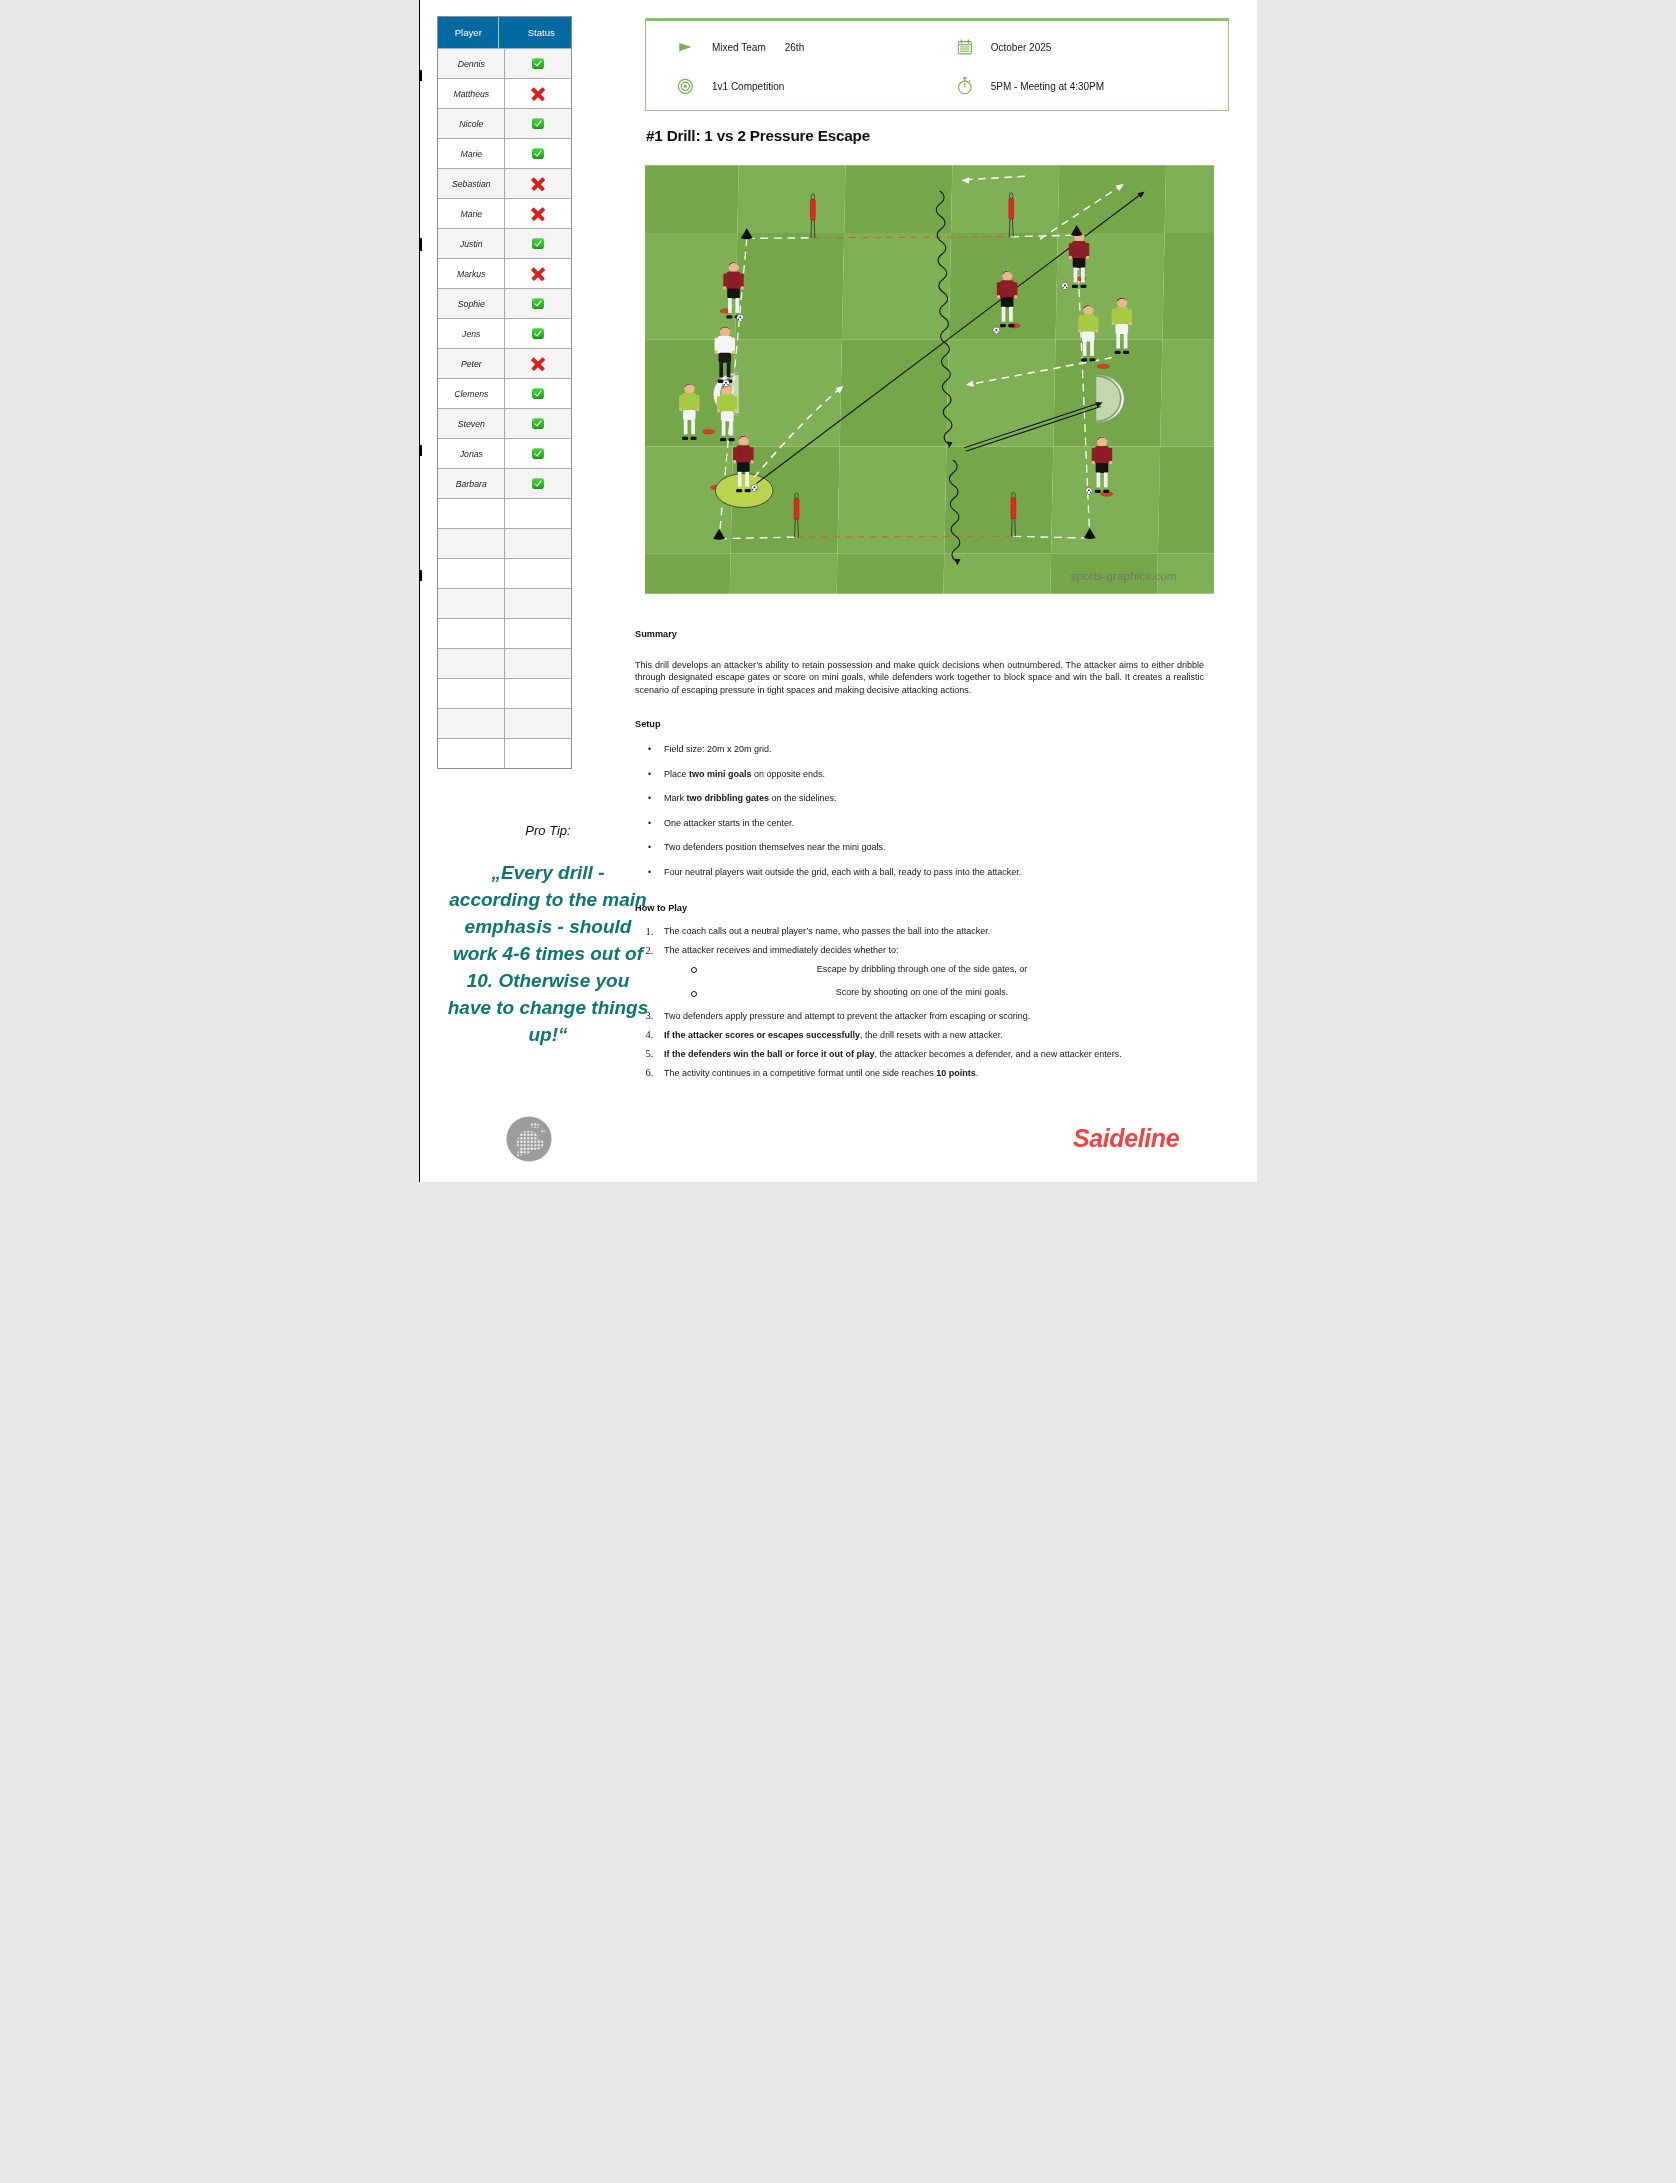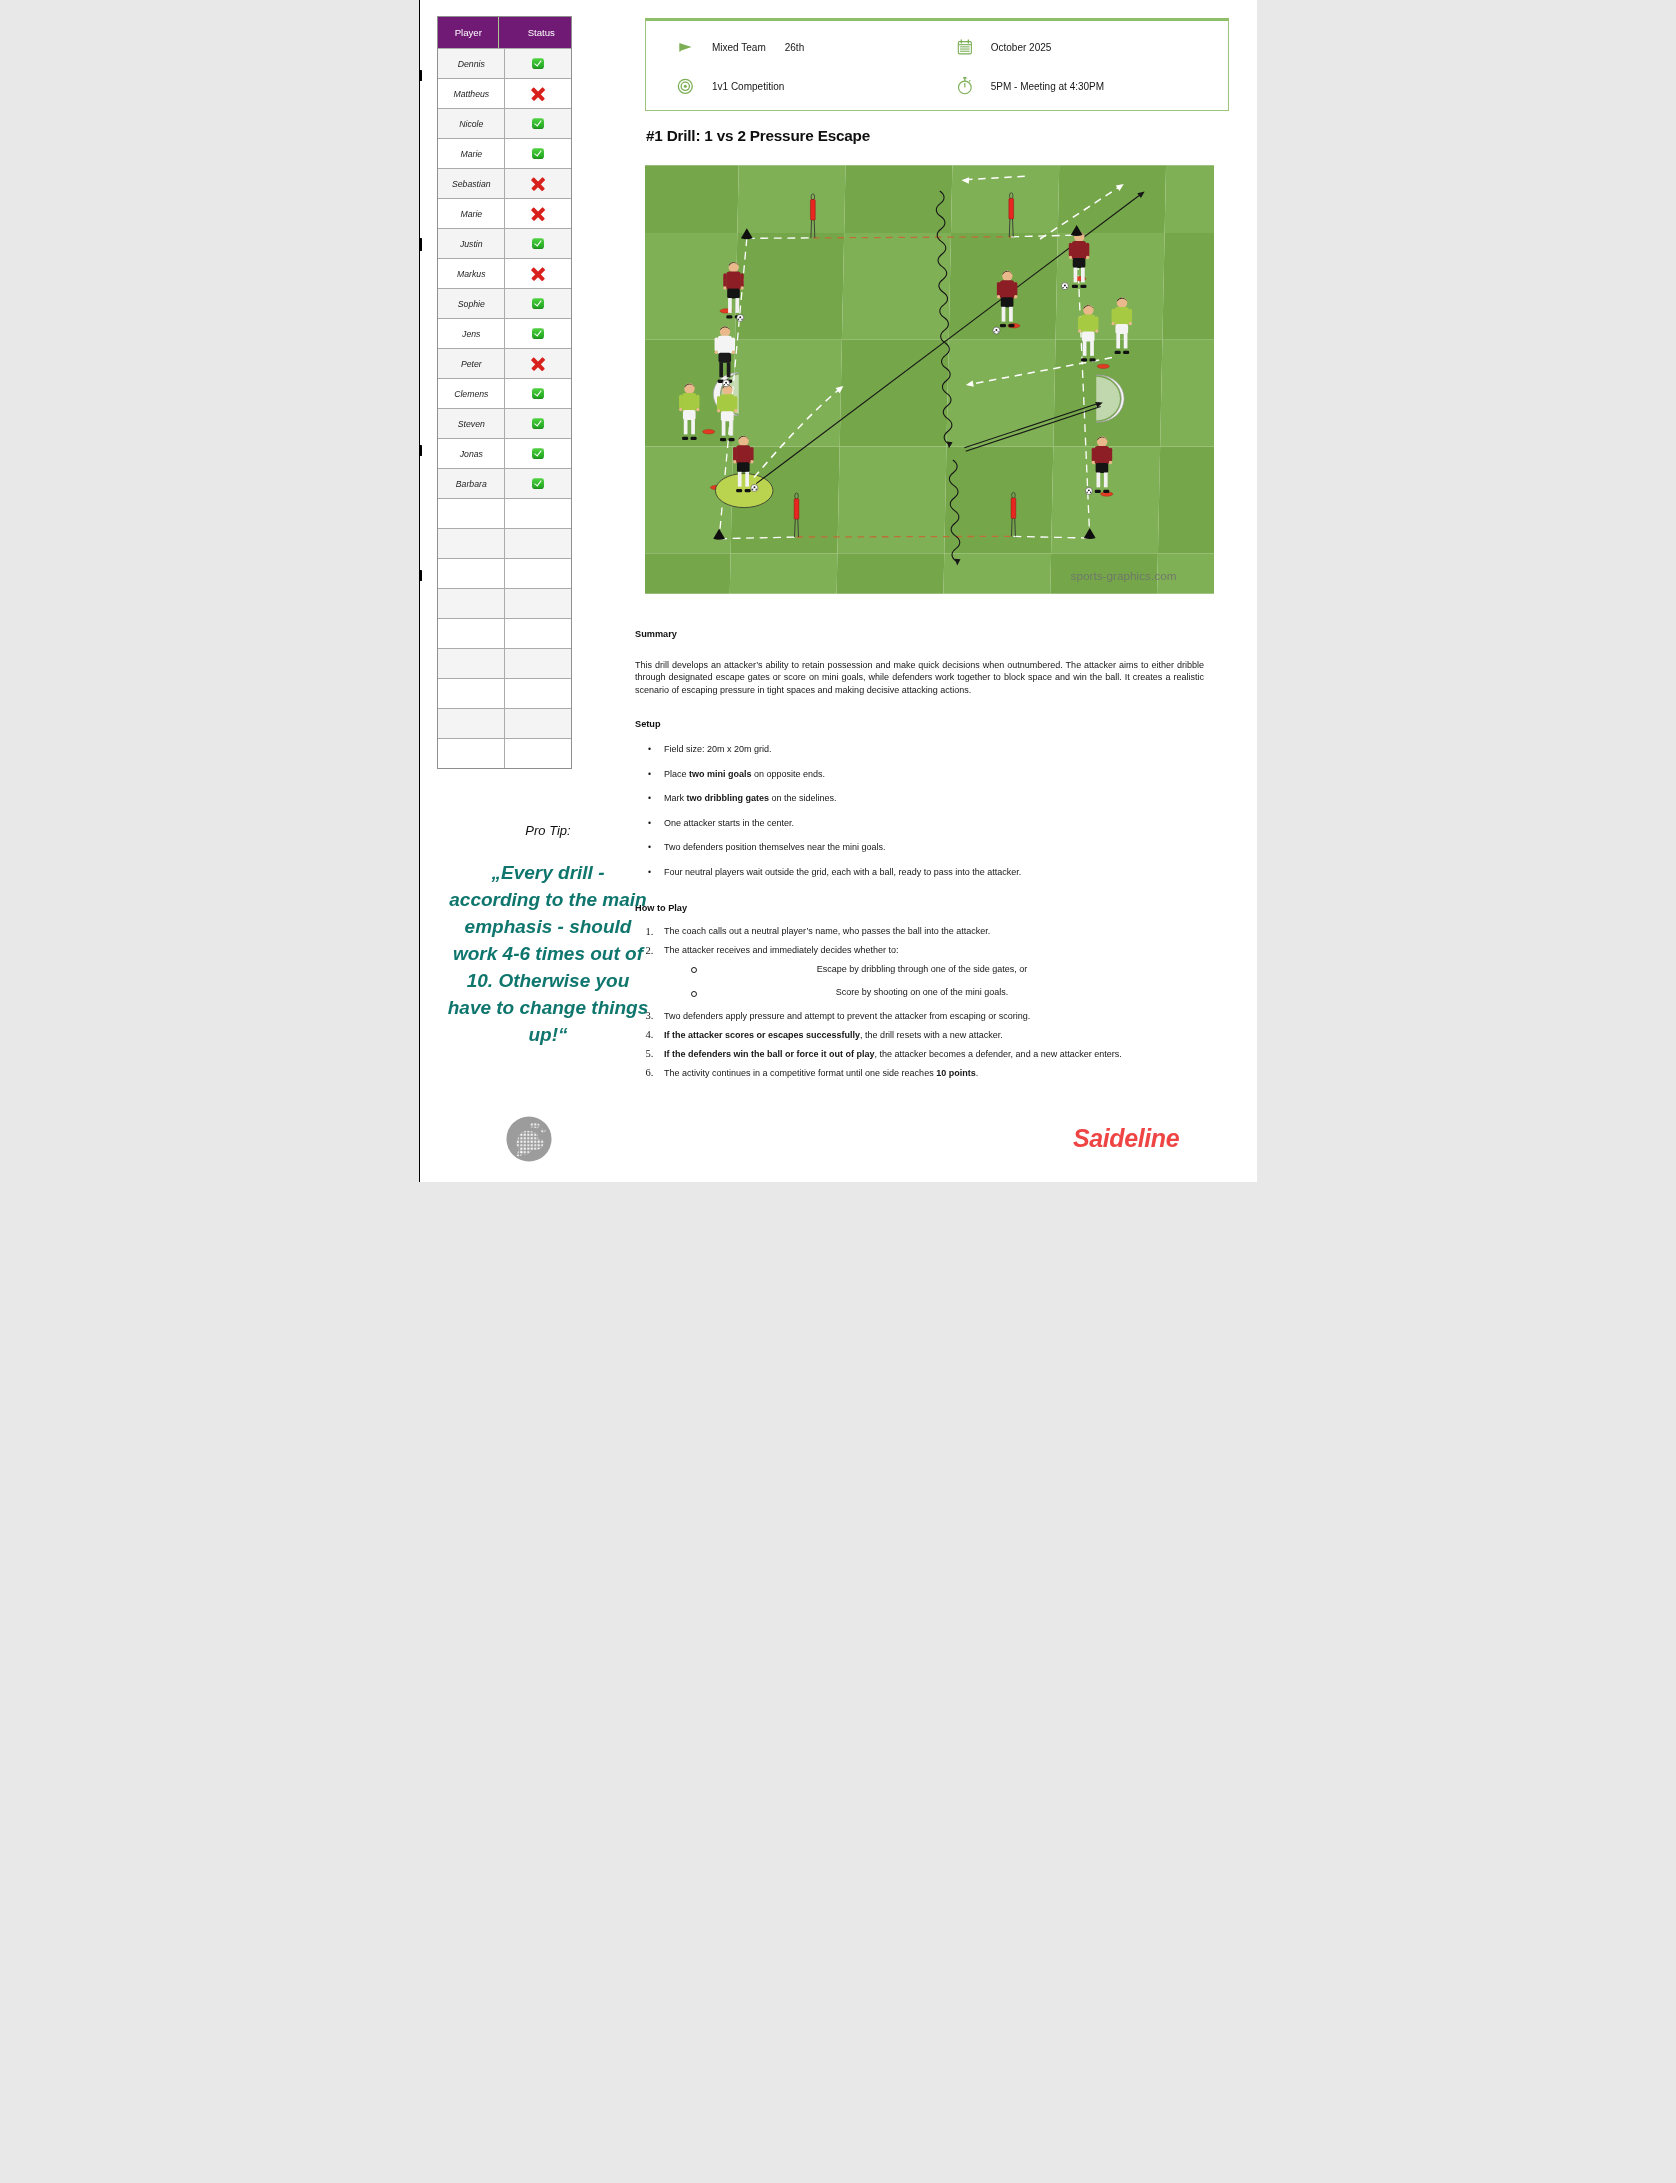--- a/index.html
+++ b/index.html
@@ -5,21 +5,21 @@
   html,body{margin:0;padding:0;background:#e8e8e8;}
   .page{position:relative;width:838px;height:1182px;background:#ffffff;margin:0 auto;
         font-family:"Liberation Sans",sans-serif;overflow:hidden;}
 
   
   .edge-line{position:absolute;left:0;top:0;width:1.3px;height:100%;background:#000;}
   .edge-blob{position:absolute;left:0;width:3.1px;background:#000;border-radius:0.4px;}
 
   
   .roster{position:absolute;left:18.3px;top:16px;width:133px;border:0.4px solid #8f8f8f;}
-  .roster-header{display:flex;height:31px;background:#701a75;color:#fff;font-size:9.6px;gap:12px;}
+  .roster-header{display:flex;height:31px;background:#0369a1;color:#fff;font-size:9.6px;gap:12px;}
   .roster-header .cell{flex:1;display:flex;align-items:center;justify-content:center;border-right:0.4px solid #a9c98f;}
   .roster-header .cell:last-child{border-right:none;}
   .r-row{display:flex;height:29px;border-top:0.4px solid #ababab;background:#fff;font-style:italic;}
   .r-row.alt{background:#F4F4F4;}
   .cell-name{width:50%;display:flex;align-items:center;justify-content:center;
              font-size:8.7px;color:#242424;border-right:0.4px solid #ababab;}
   .cell-status{width:50%;display:flex;align-items:center;justify-content:center;}
   .status-check{width:11.8px;height:11.8px;border-radius:3.1px;position:relative;
                 background:linear-gradient(180deg,#4ED23F 0%,#1DA31D 100%);
                 box-shadow:inset 0 0.4px 0.9px rgba(255,255,255,.5), inset 0 -0.9px 1.3px rgba(0,0,0,.18);}

